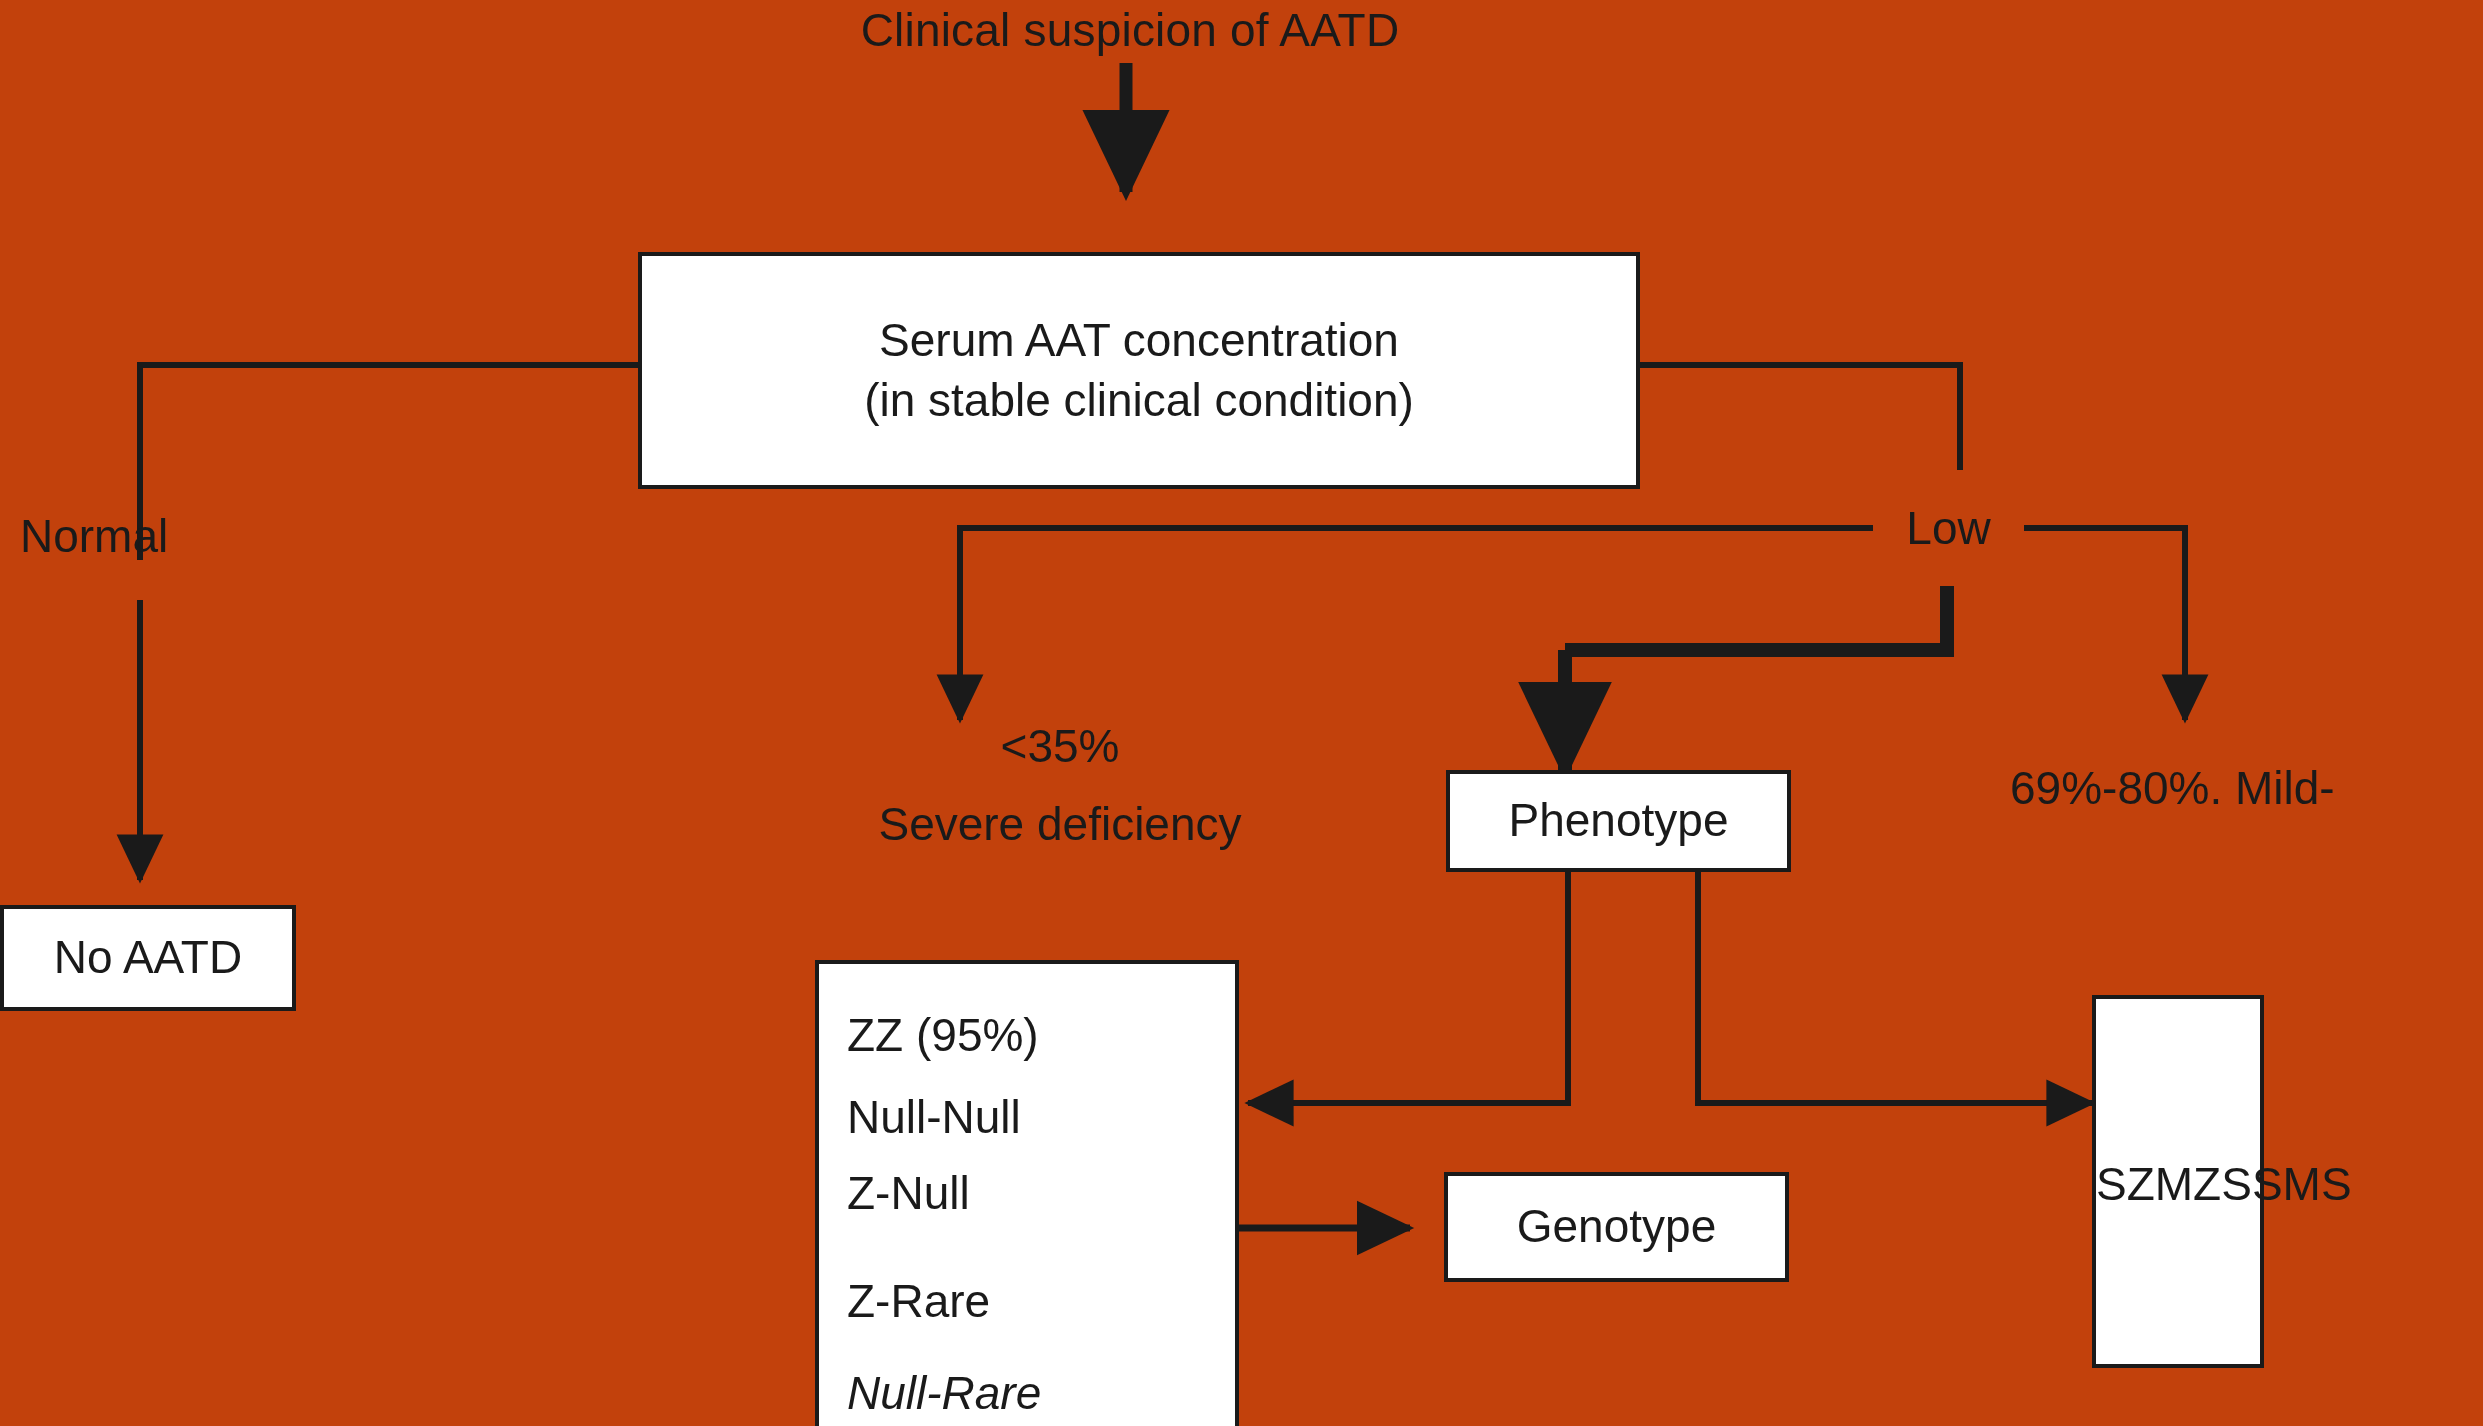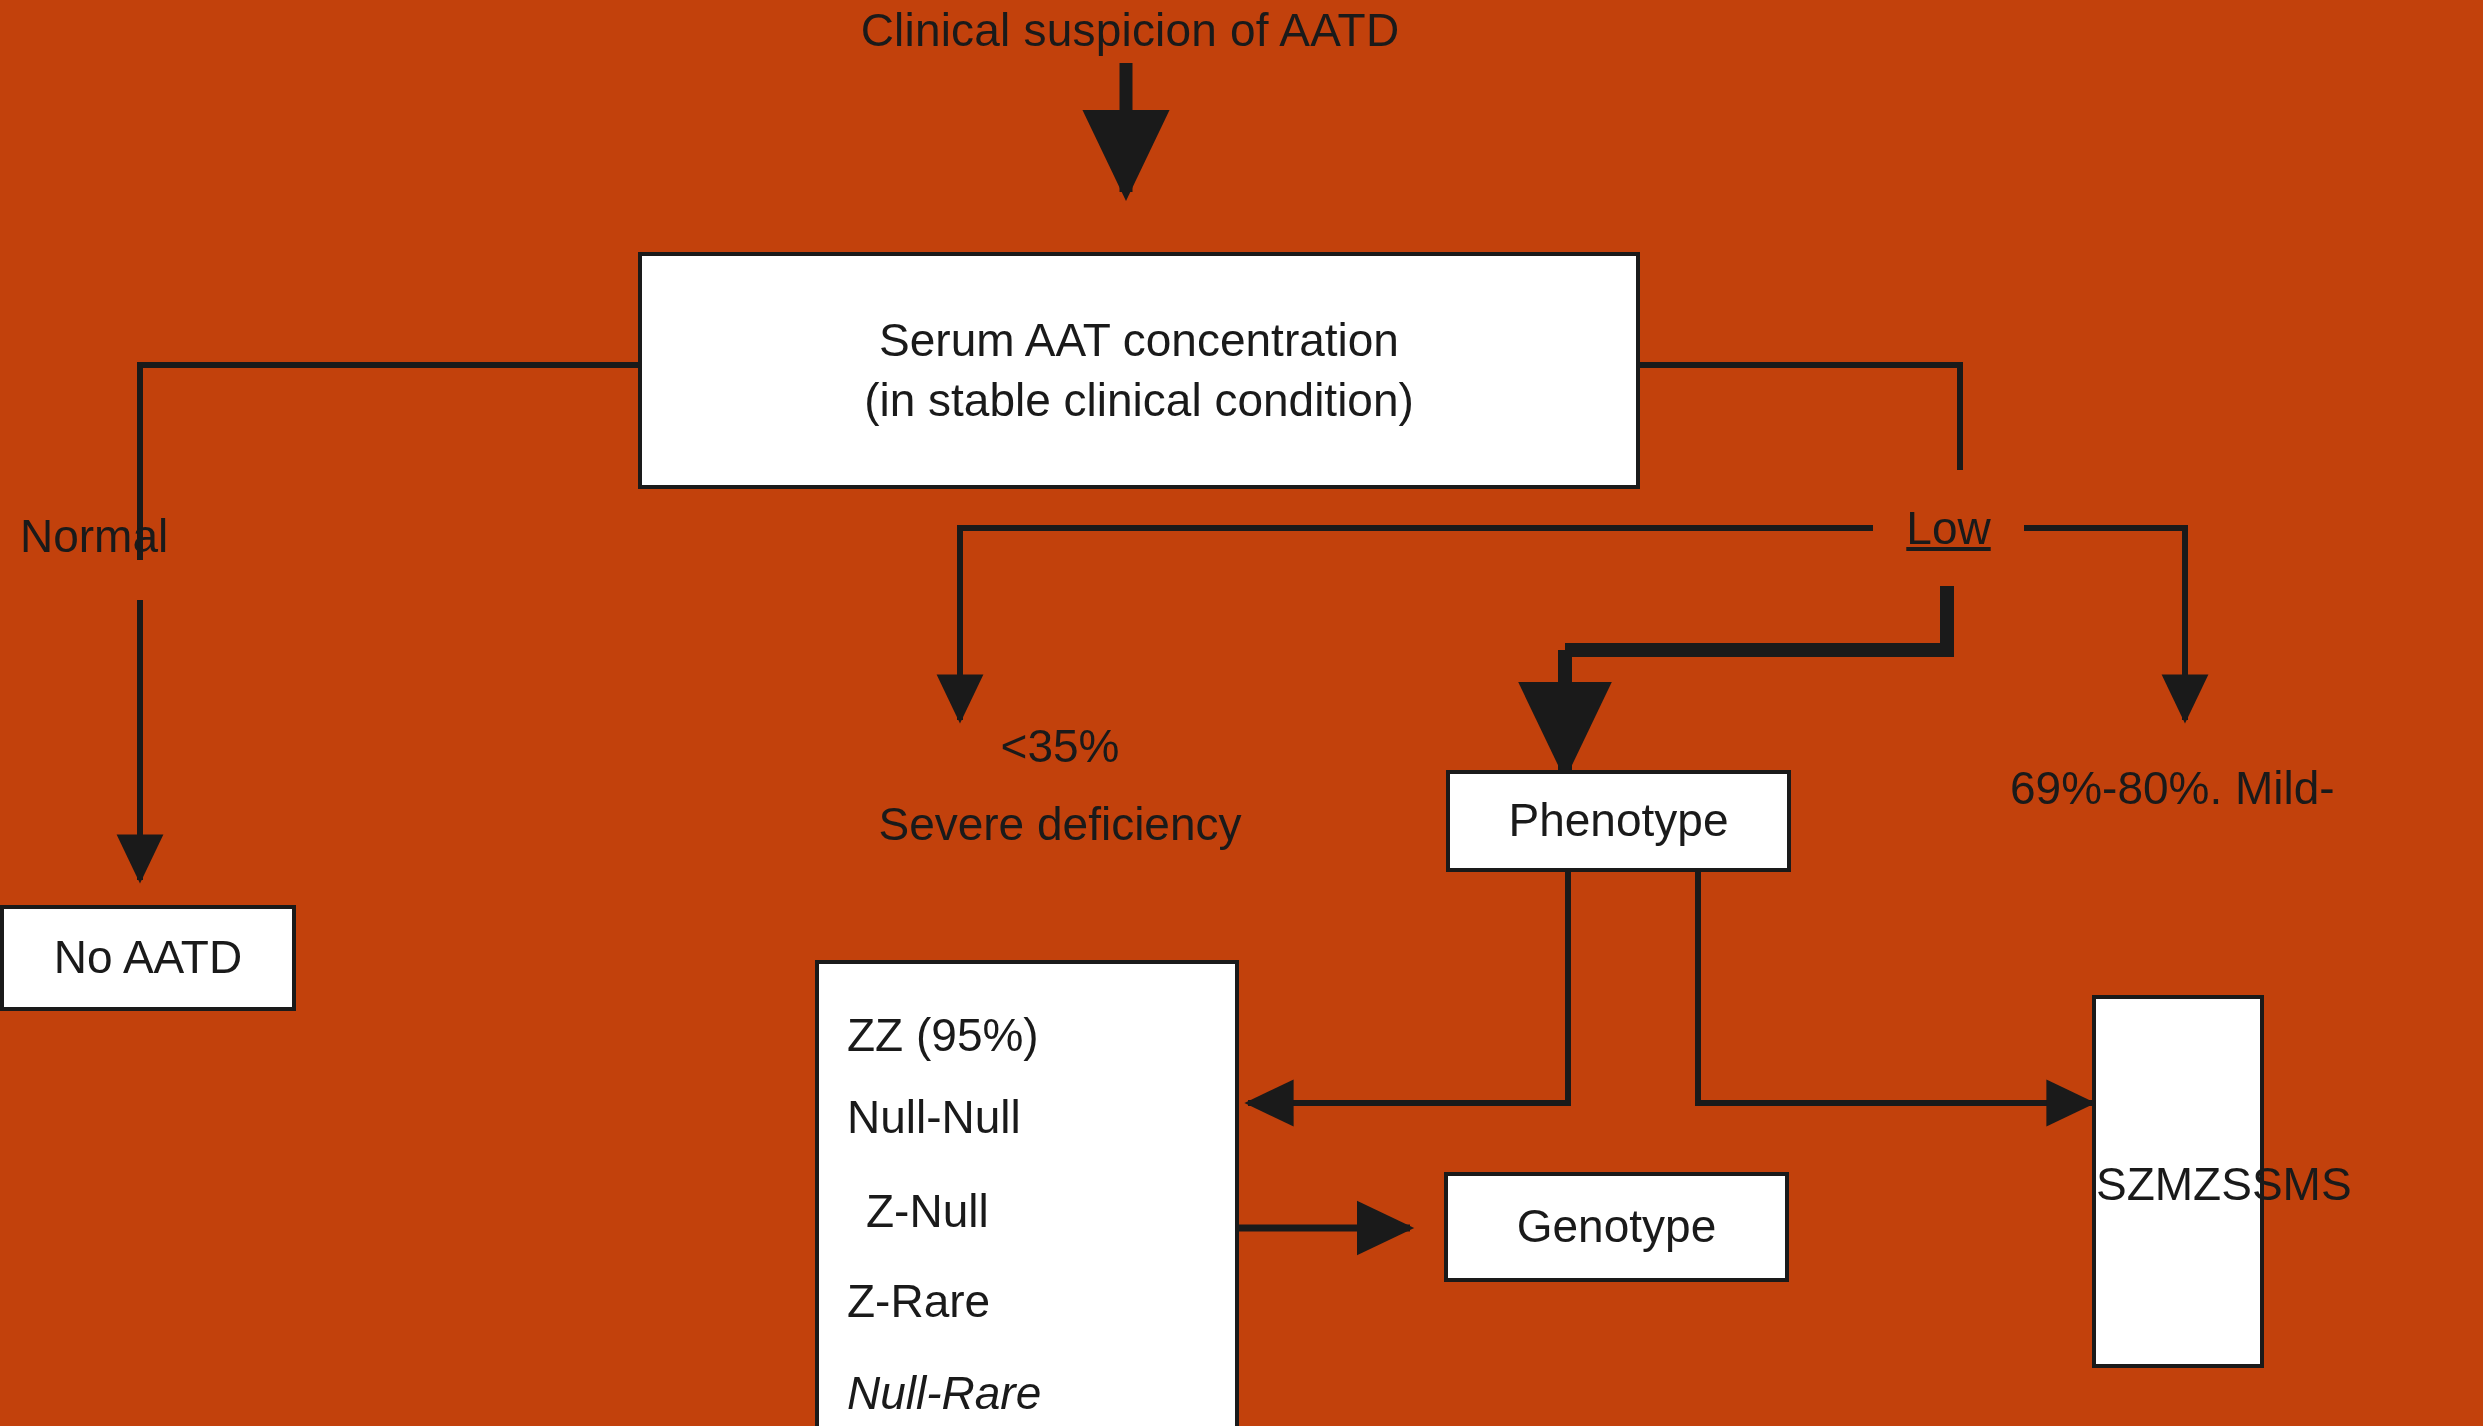--- a/index.html
+++ b/index.html
@@ -152,39 +152,39 @@
 
   <div class="node boxed t-box" style="left:638px; top:252px; width:1002px; height:237px; flex-direction:column;">
     <span>Serum AAT concentration</span>
     <span>(in stable clinical condition)</span>
   </div>
 
   <div class="node plain t-label" style="left:20px; top:508px; width:250px; height:56px; justify-content:flex-start;">Normal</div>
 
   <div class="node boxed t-box" style="left:0px; top:905px; width:296px; height:106px;">No AATD</div>
 
-  <div class="node plain t-label" style="left:1873px; top:500px; width:151px; height:56px;text-decoration:underline;">Low</div>
+  <div class="node plain t-label" style="left:1873px; top:500px; width:151px; height:56px;">Low</div>
 
   <div class="node plain t-label" style="left:820px; top:718px; width:480px; height:130px; flex-direction:column; justify-content:flex-start;">
     <span style="margin-bottom:22px;">&lt;35%</span>
     <span>Severe deficiency</span>
   </div>
 
   <div class="node plain t-label" style="left:2010px; top:760px; width:473px; height:130px; flex-direction:column; align-items:flex-start; justify-content:flex-start; text-align:left;">
     <span>69%-80%. Mild-</span>
   </div>
 
   <div class="node boxed t-box" style="left:1446px; top:770px; width:345px; height:102px;">Phenotype</div>
 
   <div class="node boxed t-box" style="left:1444px; top:1172px; width:345px; height:110px;">Genotype</div>
 
   <div class="listbox" id="zz-box" style="left:815px; top:960px; width:424px; height:500px;">
     <span class="row" style="top:48px;">ZZ (95%)</span>
     <span class="row" style="top:130px;">Null-Null</span>
-    <span class="row" style="top:224px;margin-left:19px;">Z-Null</span>
+    <span class="row" style="top:206px;">Z-Null</span>
     <span class="row" style="top:314px;">Z-Rare</span>
     <span class="row" style="top:406px;font-style:italic;">Null-Rare</span>
   </div>
 
   <div class="listbox" id="sz-box" style="left:2092px; top:995px; width:172px; height:373px;">
     <span class="row">SZ</span>
     <span class="row">MZ</span>
     <span class="row">SS</span>
     <span class="row">MS</span>
   </div>

